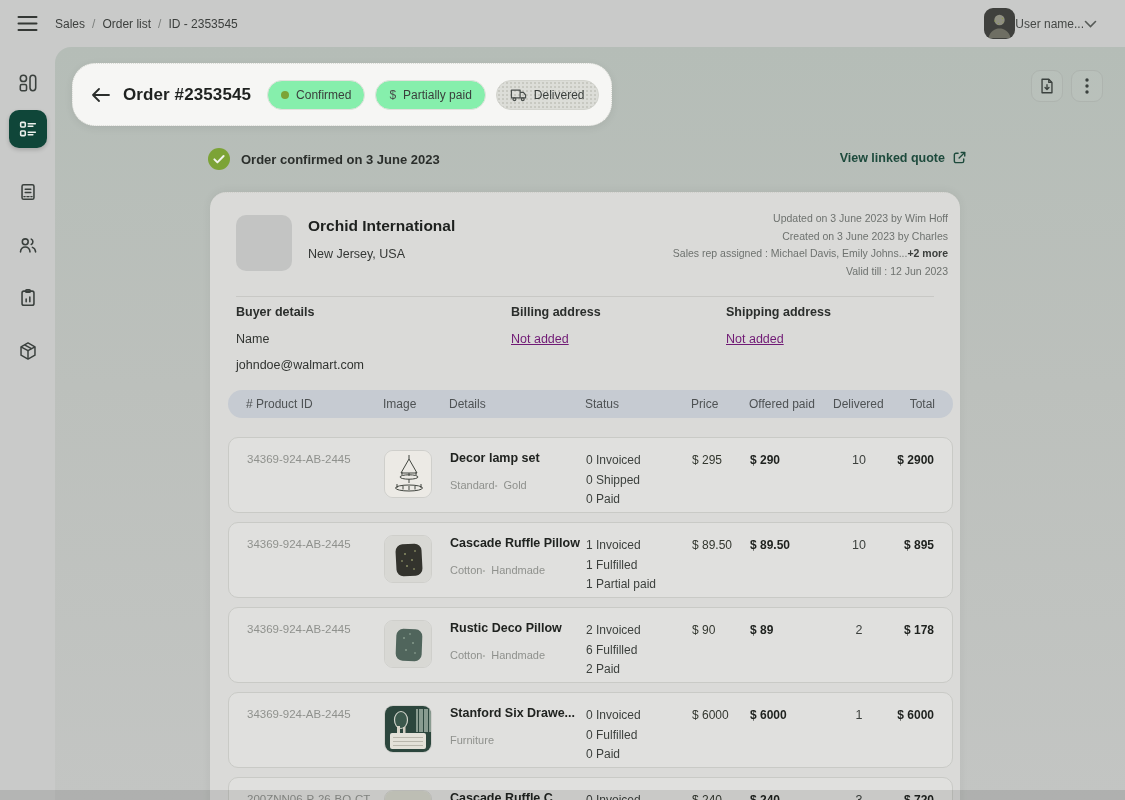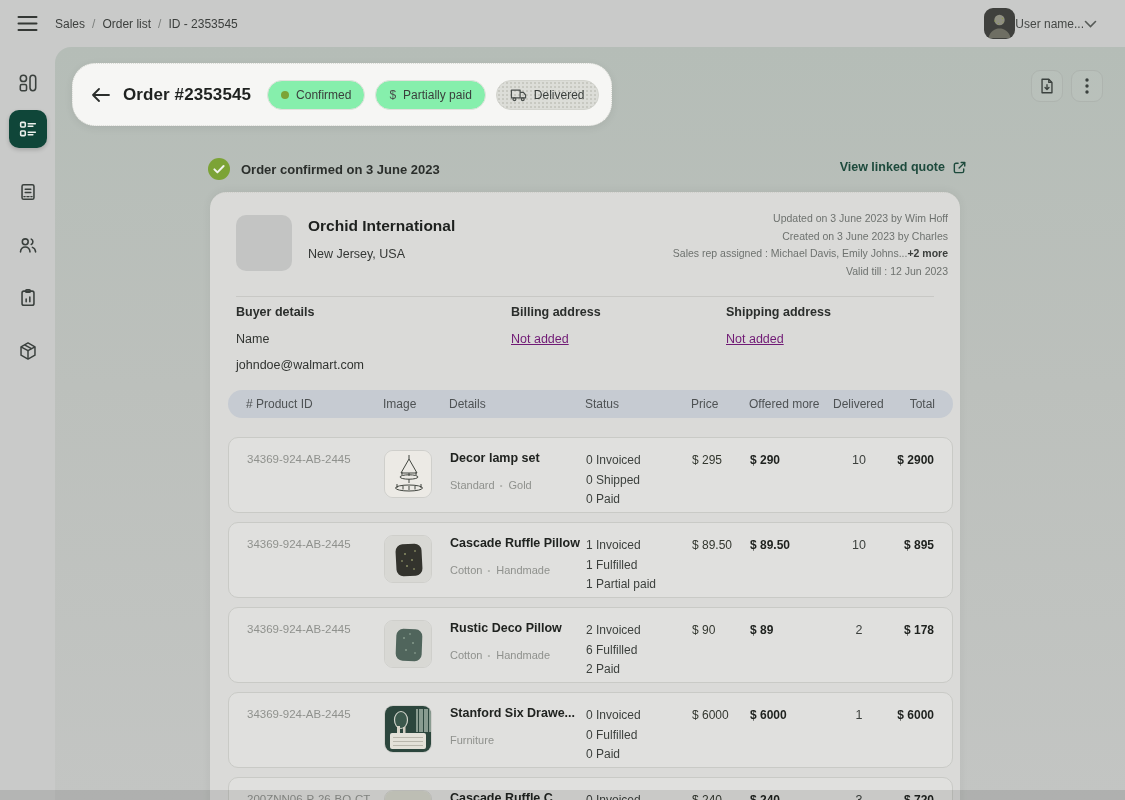--- a/index.html
+++ b/index.html
@@ -37,24 +37,24 @@
   .badge { height:30px; border-radius:15px; display:flex; align-items:center; gap:7px; padding:0 13px;
     font-size:12px; color:#3a3f3c; background:#86efac; border:1px solid #e2e2dd; white-space:nowrap; }
   .badge .dot { width:8px; height:8px; border-radius:50%; background:var(--confirm-green,#7ca336); }
   .badge .badge-ic { font-size:12px; color:#4a4f4c; line-height:1; }
   .badge.muted { background-color:#dcddd8; border-color:#d2d3cd;
     background-image:radial-gradient(#c6c7c0 .7px,transparent .8px); background-size:4px 4px; }
   .hdr-actions { position:absolute; top:23px; right:22px; display:flex; gap:8px; z-index:3; }
   .icon-btn { width:32px; height:32px; border:1px solid #aeb4af; border-radius:9px;
     display:flex; align-items:center; justify-content:center; cursor:pointer; background:rgba(255,255,255,.05); }
   
-  .confirm-row { position:absolute; left:0; top:100px; width:1070px; height:46px; z-index:2; }
+  .confirm-row { position:absolute; left:0; top:90px; width:1070px; height:46px; z-index:2; }
   .confirm-left { position:absolute; left:153px; top:11px; display:flex; align-items:center; gap:11px; }
   .confirm-text { font-size:13px; font-weight:700; color:#2b2f2c; }
-  .quote-link { position:absolute; right:158px; top:13px; display:flex; gap:7px;
+  .quote-link { position:absolute; right:158px; top:13px; display:flex; align-items:center; gap:7px;
     font-size:12.5px; font-weight:700; color:var(--link-green,#1d4a3c); cursor:pointer; }
   
   .card { position:absolute; left:155px; top:145px; width:750px; height:700px;
     background:#dadad8; border-radius:16px 16px 0 0; border-top:1px dotted #cfcfca;
     box-shadow:0 -1px 10px rgba(0,0,0,.06); z-index:2; }
   .logo-box { position:absolute; left:26px; top:22px; width:56px; height:56px; border-radius:10px; background:#c3c4c3; }
   .company-name { position:absolute; left:98px; top:24px; font-size:15.5px; font-weight:700; color:#1d201e; }
   .company-loc { position:absolute; left:98px; top:54px; font-size:12.5px; color:#34373  5; color:#343735; }
   .meta { position:absolute; right:12px; top:17px; text-align:right; font-size:10.5px; color:#6e726f; line-height:17.5px; white-space:nowrap; }
   .meta b { color:#3b3e3c; font-weight:700; cursor:pointer; }
@@ -71,21 +71,21 @@
   .tbl-header .th-total { text-align:right; }
   .rows { position:absolute; left:18px; top:244px; width:725px; display:flex; flex-direction:column; gap:9px; }
   .row { height:76px; background:#e0e0de; border:1px solid #c9cac6; border-radius:10px;
     align-items:start; padding-top:13px; cursor:pointer; }
   .cell-id { font-size:11.5px; color:#8f918d; padding-top:2px; }
   .pimg { width:48px; height:48px; border-radius:9px; overflow:hidden; border:1px solid #cfcfcb; margin-top:-1px; }
   .pname { font-size:12.5px; font-weight:700; color:#202320; line-height:15px; white-space:nowrap; }
   .attrs { margin-top:13px; font-size:11px; color:#8f918d; }
   .attrs span:empty { display:none; }
   .attr2::before { content:"•"; margin:0 6px 0 0; font-size:8px; color:#b0b2ad; vertical-align:1px; }
-  .attr2 { margin-left:5px; }
+  .attr2 { }
   .cell-status div { font-size:12px; color:#3c403d; line-height:19.5px; }
   .cell-status div:empty { display:none; }
   .cell-price { font-size:12px; color:#33372f; padding-top:2px; }
   .cell-offered { font-size:12px; font-weight:700; color:#1e211e; padding-top:2px; }
   .cell-qty { font-size:12.5px; color:#3c403d; text-align:center; padding-top:2px; }
   .cell-total { font-size:12px; font-weight:700; color:#1e211e; text-align:right; padding-top:2px; white-space:nowrap; }
   .bottom-shade { position:absolute; left:0; bottom:0; width:1125px; height:10px; background:rgba(0,0,0,.10); z-index:20; pointer-events:none; }
 </style>
 </head>
 <body>
@@ -254,21 +254,21 @@
     <div class="addr-val addr-muted col-b" style="top:139px;">Not added</div>
     <div class="addr-label col-c">Shipping address</div>
     <div class="addr-val addr-muted col-c" style="top:139px;">Not added</div>
 
     <div class="tbl-grid tbl-header">
       <div># Product ID</div>
       <div>Image</div>
       <div>Details</div>
       <div>Status</div>
       <div>Price</div>
-      <div>Offered more</div>
+      <div>Offered paid</div>
       <div class="th-qty">Delivered</div>
       <div class="th-total">Total</div>
     </div>
 
     <div class="rows">
 
       <div class="row tbl-grid">
         <div class="cell-id">34369-924-AB-2445</div>
         <div class="pimg">
           <svg viewBox="0 0 48 48" width="48" height="48">

